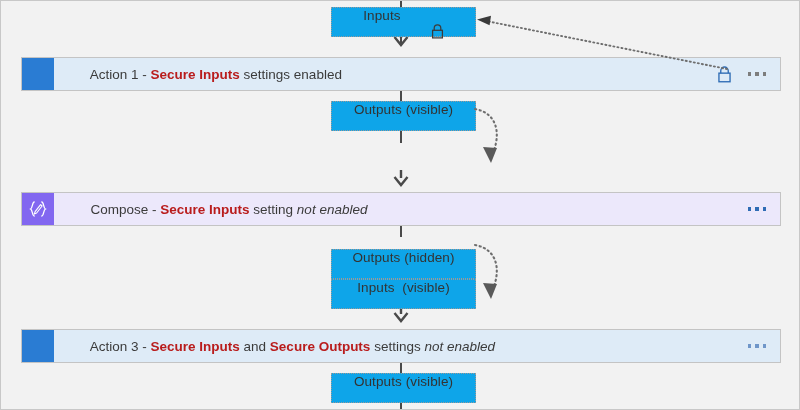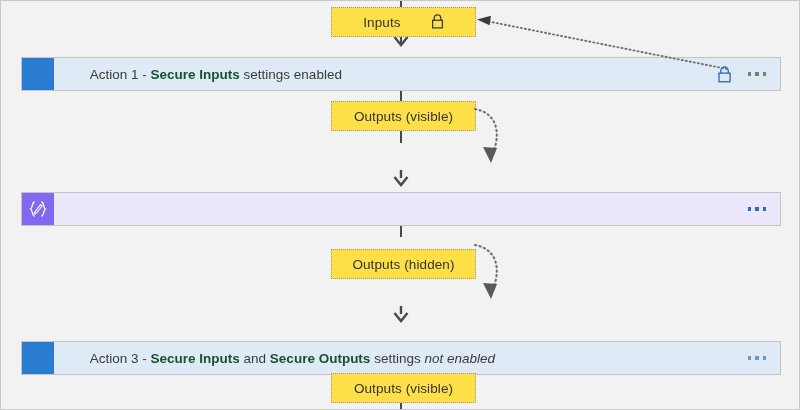--- a/index.html
+++ b/index.html
@@ -34,25 +34,24 @@
     height: 16px;
   }
   .arrow-down svg { display: block; }
 
   
   .io-box {
     position: absolute;
     left: 330px;
     width: 145px;
     height: 30px;
-    background: #fde047;
+    background: #0ea5e9;
     border: 1px dotted #9a9a9a;
     box-sizing: border-box;
     display: flex;
-    align-items: center;
     justify-content: center;
     font-size: 13.5px;
     color: #333333;
     letter-spacing: .1px;
     white-space: pre;
   }
   .io-box .lock-inline {
     display: inline-block;
     margin-left: 7px;
     position: relative;
@@ -83,21 +82,21 @@
   }
   .row-icon.blue   { background: #2a7cd3; }
   .row-icon.purple { background: #8267f0; }
 
   .row-label {
     margin-left: 14px;
     font-size: 13.5px;
     color: #3b3b3b;
     white-space: pre;
   }
-  .row-label b  { font-weight: bold; color: #14532d; }
+  .row-label b  { font-weight: bold; color: #b91c1c; }
   .row-label i  { font-style: italic; }
 
   .row-right {
     margin-left: auto;
     display: flex;
     align-items: center;
     gap: 16px;
     padding-right: 14px;
   }
 
@@ -204,40 +203,46 @@
   </div>
 
   <div class="action-row purple" style="top:191px;">
     <div class="row-icon purple">
       <svg width="22" height="20" viewBox="0 0 22 20">
         <path d="M7.2 3 C5.2 3 5.6 9 3.6 10 C5.6 11 5.2 17 7.2 17" stroke="#ffffff" stroke-width="1.3" fill="none" stroke-linecap="round"></path>
         <path d="M14.8 3 C16.8 3 16.4 9 18.4 10 C16.4 11 16.8 17 14.8 17" stroke="#ffffff" stroke-width="1.3" fill="none" stroke-linecap="round"></path>
         <path d="M13.6 5.6 L8.1 12.6 L7.2 15.1 L9.6 14.0 L15.1 7.0 Z" stroke="#ffffff" stroke-width="1.1" fill="none" stroke-linejoin="round"></path>
       </svg>
     </div>
+    <div class="row-label">
+      <span>Compose - </span><b>Secure Inputs</b><span> setting </span><i>not enabled</i>
+    </div>
     <div class="row-right">
       <span class="ellipsis dark" title="...">
         <span></span>
           <span></span>
           <span></span>
       </span>
     </div>
   </div>
 
   <div class="io-box" style="top:248px;">
     <span>Outputs (hidden)</span>
+  </div>
+  <div class="io-box" style="top:278px;">
+    <span>Inputs  (visible)</span>
   </div>
   <div class="loop" style="left:470px;top:236px;">
     <svg width="46" height="70" viewBox="0 0 46 70">
       <path d="M4 8 C 26 12, 30 32, 22 52" stroke="#6e6e6e" stroke-width="2.1" fill="none" stroke-dasharray="1.2 3.4" stroke-linecap="round"></path>
       <path d="M12 46 L20 62 L26 47 Z" fill="#5a5a5a"></path>
     </svg>
   </div>
 
-  <div class="action-row blue" style="top:340px;">
+  <div class="action-row blue" style="top:328px;">
     <div class="row-icon blue"></div>
     <div class="row-label">
       <span>Action 3 - </span><b>Secure Inputs</b><span> and </span><b>Secure Outputs</b><span> settings </span><i>not enabled</i>
     </div>
     <div class="row-right">
       <span class="ellipsis light" title="...">
         <span></span>
           <span></span>
           <span></span>
       </span>

